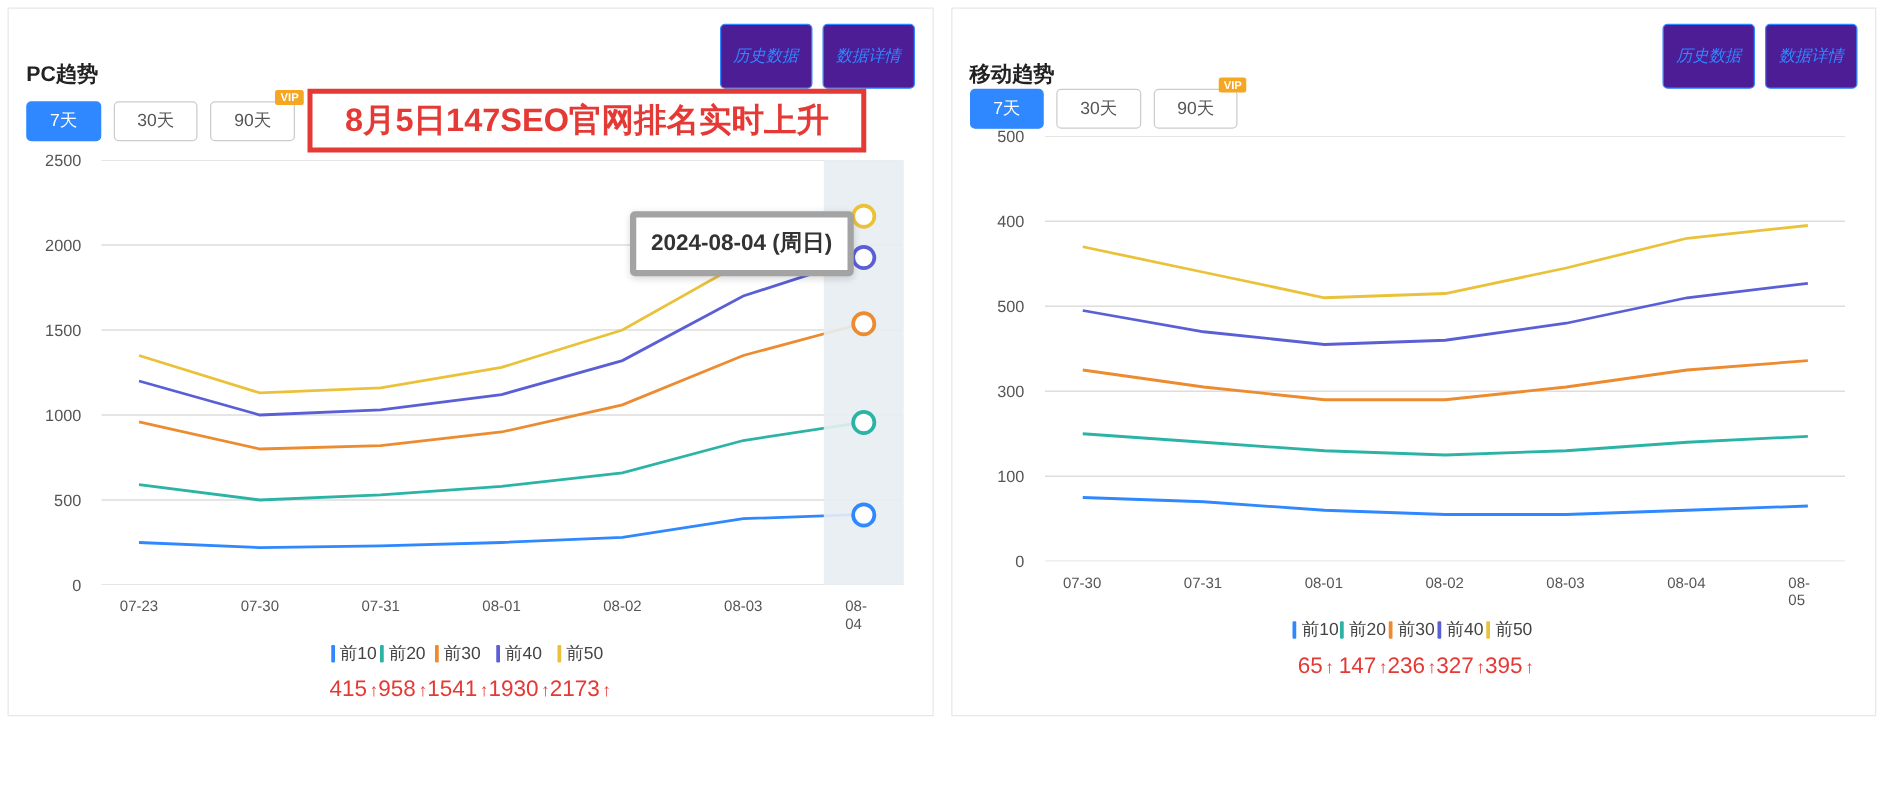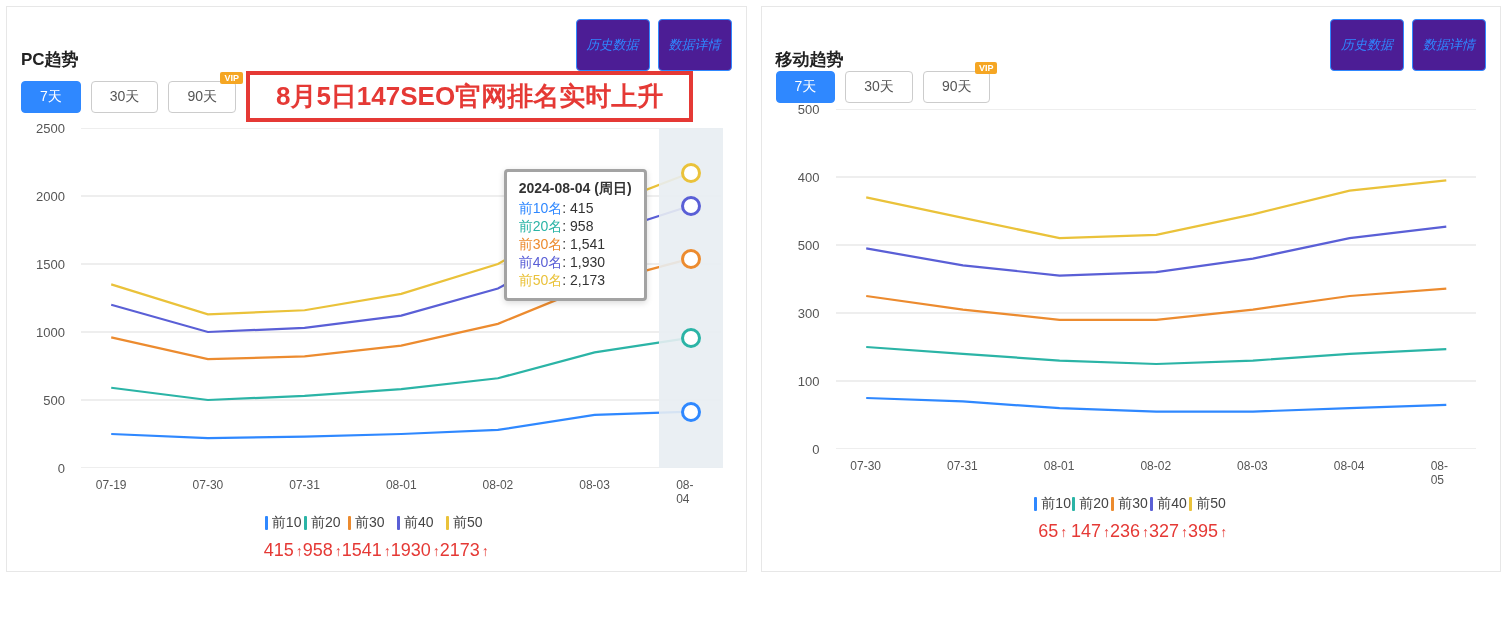--- a/index.html
+++ b/index.html
@@ -16,21 +16,21 @@
   .vip::after{content:"VIP";position:absolute;top:-10px;right:-8px;background:#f5a623;color:#fff;font-size:9px;padding:1px 4px;border-radius:2px;font-weight:700;}
   .banner{border:4px solid #e53935;color:#e53935;font-size:26px;font-weight:700;padding:6px 26px;line-height:1.2;}
   .chart-area{position:relative;height:370px;margin-top:4px;}
   .ylabels{position:absolute;left:0;top:0;bottom:30px;width:50px;text-align:right;color:#555;font-size:13px;}
   .ylabels span{position:absolute;right:6px;transform:translateY(-50%);}
   .plot{position:absolute;left:60px;right:10px;top:0;bottom:30px;}
   .plot svg{width:100%;height:100%;}
   .grid line{stroke:#ddd;stroke-width:1;}
   .xlabels{position:absolute;left:60px;right:10px;bottom:0;height:24px;color:#555;font-size:12px;}
   .xlabels span{position:absolute;transform:translateX(-50%);top:4px;}
-  .tooltip{position:absolute;background:#fff;border:3px solid #a3a3a3;border-radius:4px;box-shadow:0 2px 6px rgba(0,0,0,0.15);padding:8px 12px;font-size:14px;z-index:5;}
+  .tooltip{position:absolute;background:#fff;border:5px solid #a3a3a3;border-radius:4px;box-shadow:0 2px 6px rgba(0,0,0,0.15);padding:8px 12px;font-size:18px;z-index:5;}
   .tooltip .tt-title{font-weight:700;color:#333;margin-bottom:2px;}
   .tooltip .tt-row{white-space:nowrap;}
   .legend{display:flex;justify-content:center;margin-top:16px;}
   .lg-item{text-align:center;}
   .lg-name{font-size:14px;color:#444;display:inline-flex;align-items:center;gap:4px;}
   .lg-bar{display:inline-block;width:3px;height:14px;border-radius:1px;}
   .lg-val{font-size:18px;color:#e53935;margin-top:6px;display:flex;align-items:center;justify-content:center;gap:2px;}
   .up-arrow{color:#e53935;font-size:14px;}
   .highlight-band{position:absolute;top:0;bottom:0;background:#e8edf2;opacity:.9;}
   .marker{position:absolute;width:14px;height:14px;border-radius:50%;background:#fff;transform:translate(-50%,-50%);}
@@ -82,31 +82,24 @@
           </svg>
         <div id="pc-markers">
             <div class="marker" style="left: 95.283%; top: 83.4%; border: 3px solid rgb(47, 136, 255);"></div>
             <div class="marker" style="left: 95.283%; top: 61.68%; border: 3px solid rgb(43, 180, 166);"></div>
             <div class="marker" style="left: 95.283%; top: 38.36%; border: 3px solid rgb(236, 139, 47);"></div>
             <div class="marker" style="left: 95.283%; top: 22.8%; border: 3px solid rgb(90, 95, 214);"></div>
             <div class="marker" style="left: 95.283%; top: 13.08%; border: 3px solid rgb(234, 194, 58);"></div>
           </div>
         <div class="tooltip" id="pc-tt" style="left: 66%; top: 12%;">
           <div class="tt-title">2024-08-04 (周日)</div>
-          <div id="pc-tt-rows">
-              <div class="tt-row"><span style="color:#2f88ff">前10名</span>: 415</div>
-              <div class="tt-row"><span style="color:#2bb4a6">前20名</span>: 958</div>
-              <div class="tt-row"><span style="color:#ec8b2f">前30名</span>: 1,541</div>
-              <div class="tt-row"><span style="color:#5a5fd6">前40名</span>: 1,930</div>
-              <div class="tt-row"><span style="color:#eac23a">前50名</span>: 2,173</div>
-            </div>
         </div>
       </div>
       <div class="xlabels" id="pc-xl">
-          <span style="left: 4.71698%;">07-19</span>
+          <span style="left: 4.71698%;">07-23</span>
           <span style="left: 19.8113%;">07-30</span>
           <span style="left: 34.9057%;">07-31</span>
           <span style="left: 50%;">08-01</span>
           <span style="left: 65.0943%;">08-02</span>
           <span style="left: 80.1887%;">08-03</span>
           <span style="left: 95.283%;">08-04</span>
         </div>
     </div>
     <div class="legend" id="pc-lg">
         <div class="lg-item"><div class="lg-name">

